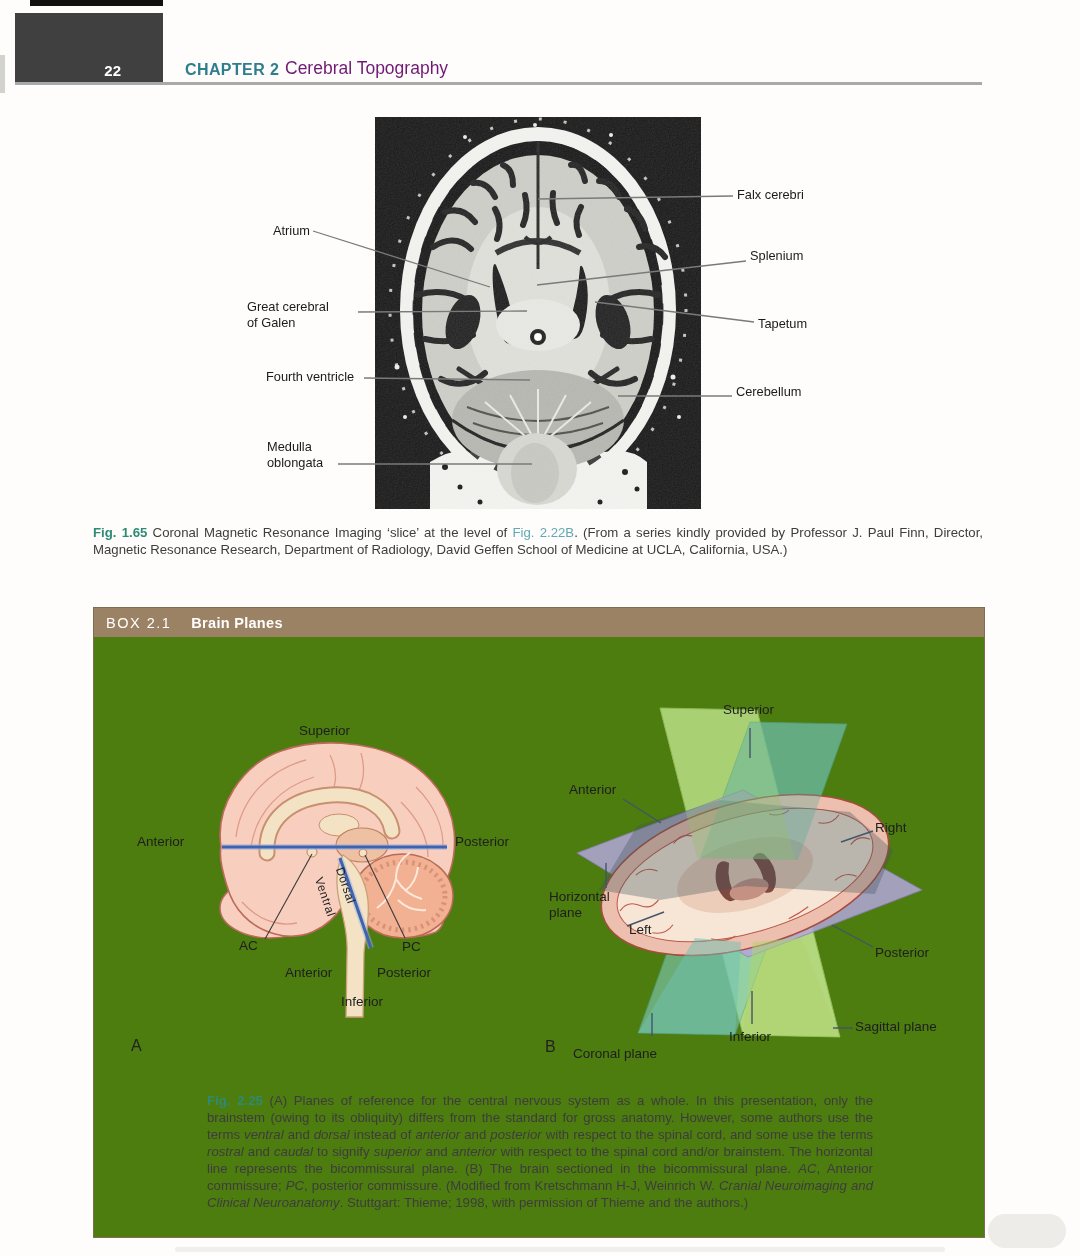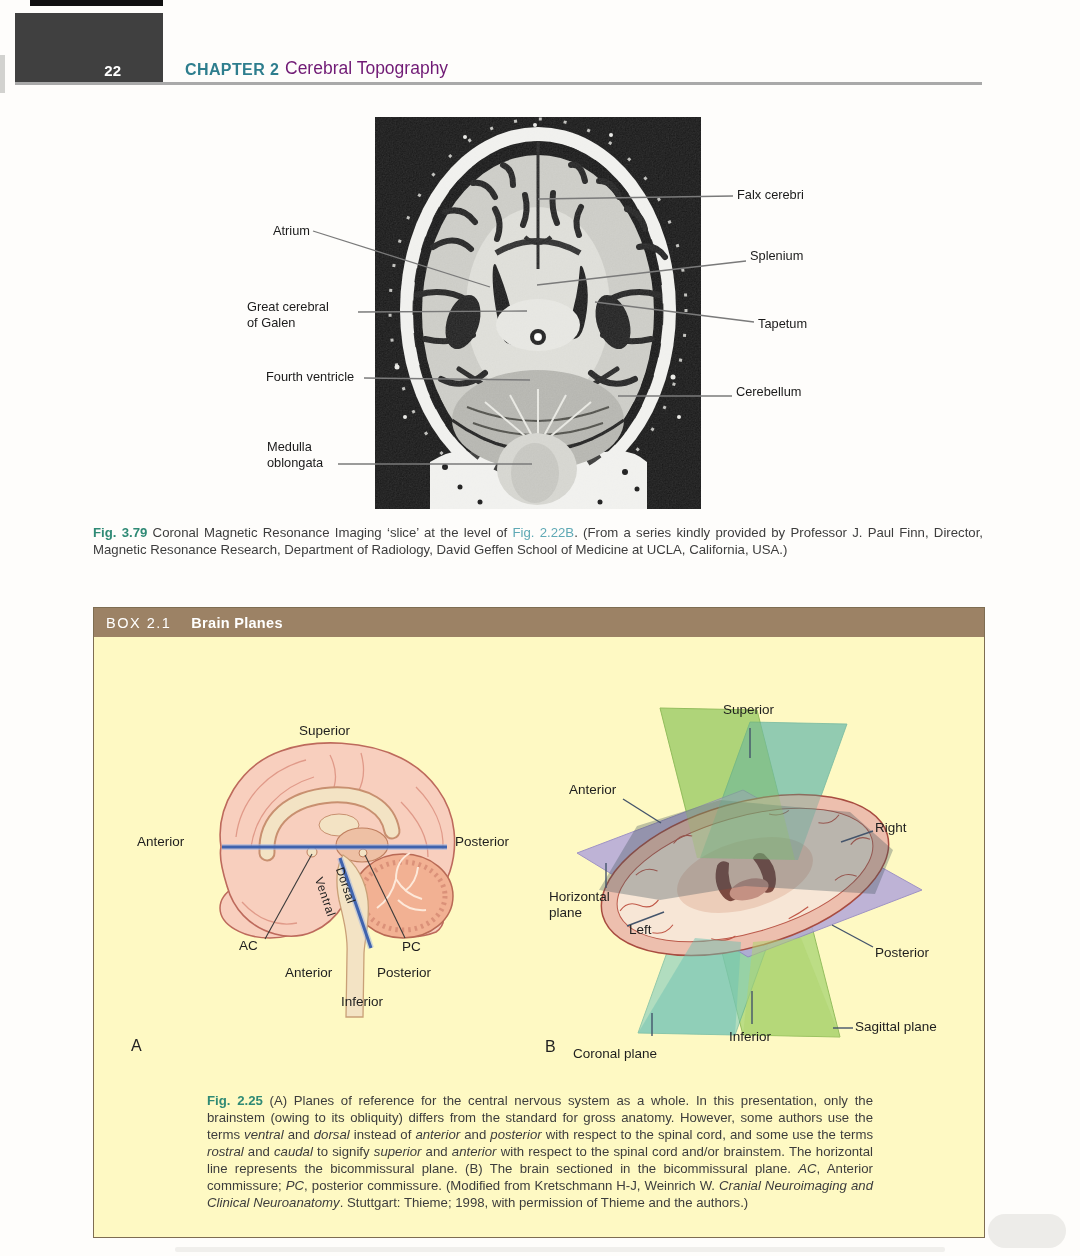--- a/index.html
+++ b/index.html
@@ -29,21 +29,21 @@
   .lbl-cerebellum{left:646px;top:269px;}
   
   .caption{font-size:13.2px;line-height:17px;color:#3d3d3d;text-align:justify;}
   .cap1{left:93px;top:524px;width:890px;}
   .cap2{left:207px;top:1092px;width:666px;}
   .seg-b{font-weight:bold;}
   .seg-i{font-style:italic;}
   .c-green{color:#2f8a75;}
   .c-teal{color:#5fa9b5;}
   
-  .box{left:93px;top:607px;width:892px;height:631px;background:#fef9c3;
+  .box{left:93px;top:607px;width:892px;height:631px;background:#4d7c0f;
        border:1px solid #7e6d52;box-sizing:border-box;}
   .box-header{height:29px;background:#9c8265;color:#ffffff;font-size:14.5px;
               display:flex;align-items:center;padding-left:12px;}
   .box-header .box-label{letter-spacing:1.5px;margin-right:20px;}
   .box-header .box-title{font-weight:bold;letter-spacing:.3px;}
   
   .panelA{left:115px;top:695px;width:420px;height:370px;}
   .panelB{left:545px;top:690px;width:440px;height:390px;}
   .panelA svg,.panelB svg{position:absolute;left:0;top:0;}
   .plab{position:absolute;font-size:13.5px;color:#1e1e1e;white-space:nowrap;line-height:16px;}
@@ -195,21 +195,21 @@
     <div class="lab lbl-medulla">
       <div>Medulla</div>
       <div>oblongata</div>
     </div>
     <div class="lab lbl-falx">Falx cerebri</div>
     <div class="lab lbl-splenium">Splenium</div>
     <div class="lab lbl-tapetum">Tapetum</div>
     <div class="lab lbl-cerebellum">Cerebellum</div>
   </div>
 
-  <div class="abs caption cap1"><span class="seg-b c-green">Fig. 3.79</span><span> Coronal Magnetic Resonance Imaging ‘slice’ at the level of </span><span class="c-teal">Fig. 2.22B</span><span>. (From a series kindly provided by Professor J. Paul Finn, Director, Magnetic Resonance Research, Department of Radiology, David Geffen School of Medicine at UCLA, California, USA.)</span></div>
+  <div class="abs caption cap1"><span class="seg-b c-green">Fig. 1.65</span><span> Coronal Magnetic Resonance Imaging ‘slice’ at the level of </span><span class="c-teal">Fig. 2.22B</span><span>. (From a series kindly provided by Professor J. Paul Finn, Director, Magnetic Resonance Research, Department of Radiology, David Geffen School of Medicine at UCLA, California, USA.)</span></div>
 
   <div class="abs box">
     <div class="box-header">
       <span class="box-label">BOX 2.1</span>
       <span class="box-title">Brain Planes</span>
     </div>
   </div>
 
   <div class="abs panelA">
     <svg viewBox="0 0 420 370" width="420" height="370">

